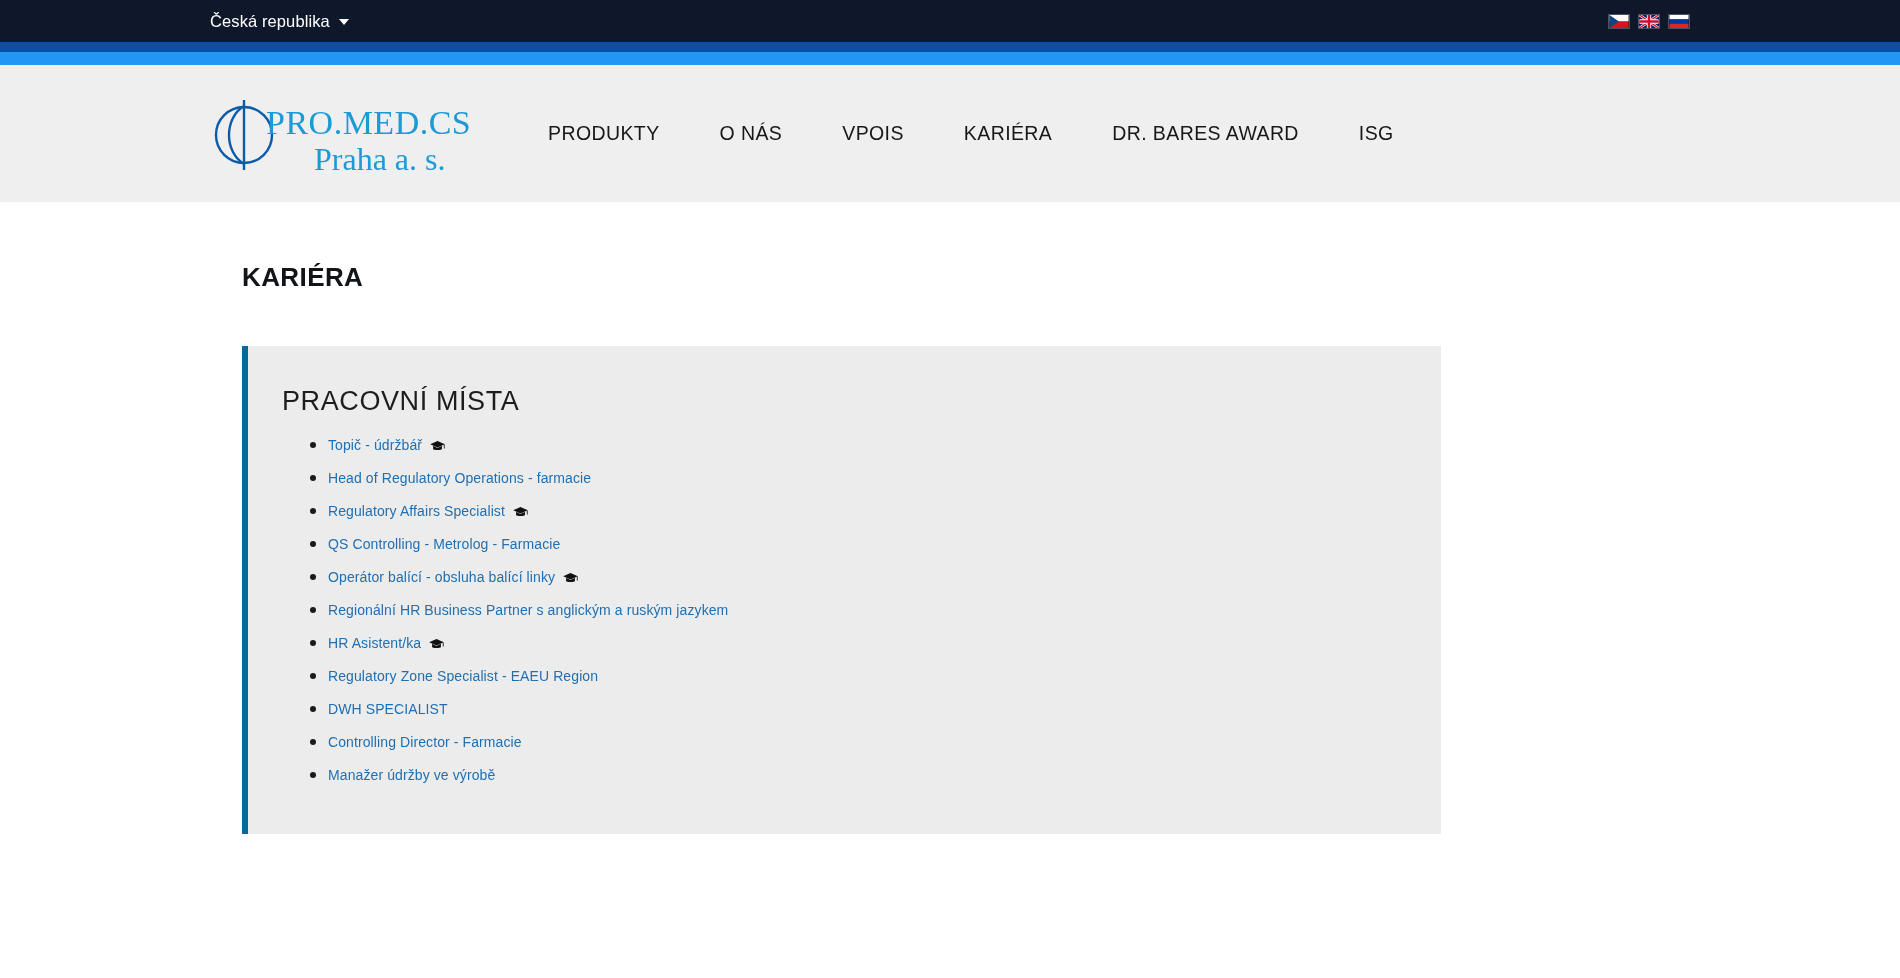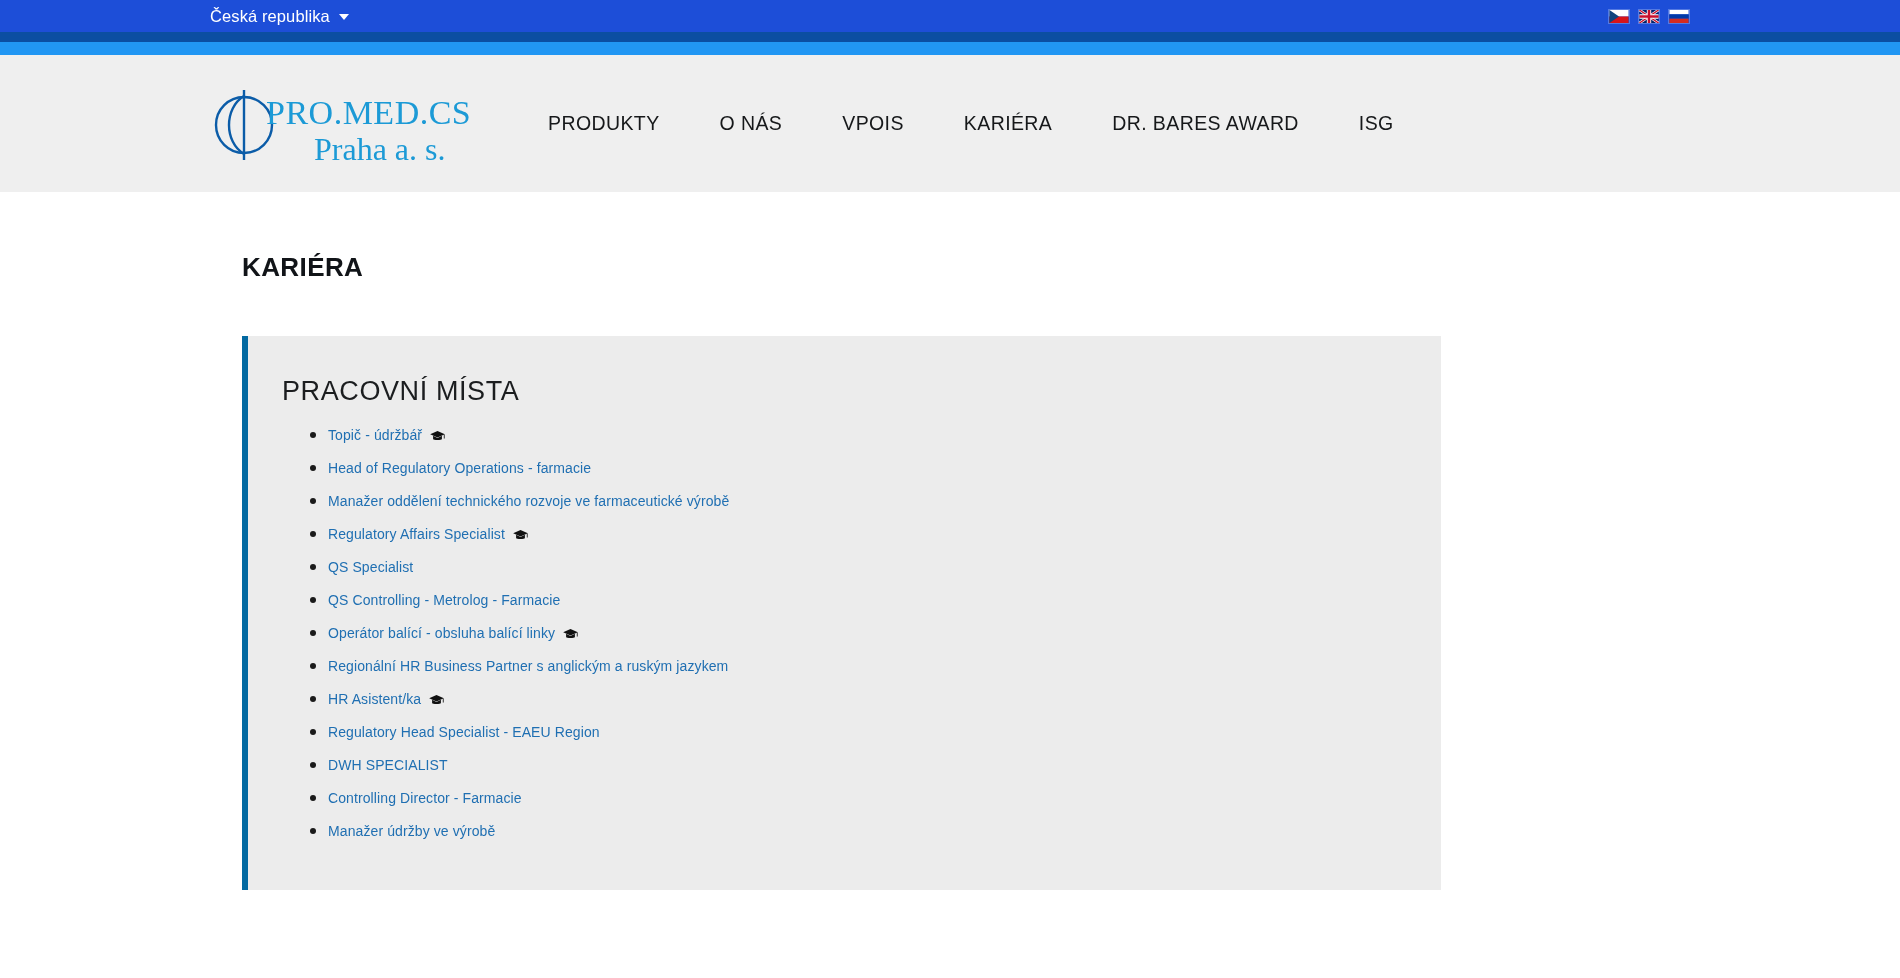--- a/index.html
+++ b/index.html
@@ -9,22 +9,22 @@
     padding: 0;
     width: 1900px;
     height: 978px;
     background: #ffffff;
     font-family: "Liberation Sans", sans-serif;
     overflow: hidden;
   }
 
   
   .topbar {
-    height: 32px;
-    background: #1d4ed8;
+    height: 42px;
+    background: #0f172a;
     display: flex;
     align-items: center;
     position: relative;
   }
   .topbar-inner {
     width: 1520px;
     margin: 0 auto;
     display: flex;
     align-items: center;
     justify-content: space-between;
@@ -228,38 +228,36 @@
 
   <div class="panel">
     <div class="panel-title">PRACOVNÍ MÍSTA</div>
     <ul class="jobs" id="job-list">
         <li><a href="#">Topič - údržbář</a><svg class="cap-icon" width="15" height="11" viewBox="0 0 16 12">
             <path d="M8 0 L16 3.6 L8 7.2 L0 3.6 Z" fill="#111111"></path>
             <path d="M3.2 5.2 L3.2 8.6 C3.2 10.2 12.8 10.2 12.8 8.6 L12.8 5.2 L8 7.6 Z" fill="#111111"></path>
             <path d="M15.4 3.9 L15.4 8.2" stroke="#111111" stroke-width="0.9" fill="none"></path>
           </svg></li>
         <li><a href="#">Head of Regulatory Operations - farmacie</a></li>
-        <li><a href="#">Manažer oddělení technického rozvoje ve farmaceutické výrobě</a></li>
         <li><a href="#">Regulatory Affairs Specialist</a><svg class="cap-icon" width="15" height="11" viewBox="0 0 16 12">
             <path d="M8 0 L16 3.6 L8 7.2 L0 3.6 Z" fill="#111111"></path>
             <path d="M3.2 5.2 L3.2 8.6 C3.2 10.2 12.8 10.2 12.8 8.6 L12.8 5.2 L8 7.6 Z" fill="#111111"></path>
             <path d="M15.4 3.9 L15.4 8.2" stroke="#111111" stroke-width="0.9" fill="none"></path>
           </svg></li>
-        <li><a href="#">QS Specialist</a></li>
         <li><a href="#">QS Controlling - Metrolog - Farmacie</a></li>
         <li><a href="#">Operátor balící - obsluha balící linky</a><svg class="cap-icon" width="15" height="11" viewBox="0 0 16 12">
             <path d="M8 0 L16 3.6 L8 7.2 L0 3.6 Z" fill="#111111"></path>
             <path d="M3.2 5.2 L3.2 8.6 C3.2 10.2 12.8 10.2 12.8 8.6 L12.8 5.2 L8 7.6 Z" fill="#111111"></path>
             <path d="M15.4 3.9 L15.4 8.2" stroke="#111111" stroke-width="0.9" fill="none"></path>
           </svg></li>
         <li><a href="#">Regionální HR Business Partner s anglickým a ruským jazykem</a></li>
         <li><a href="#">HR Asistent/ka</a><svg class="cap-icon" width="15" height="11" viewBox="0 0 16 12">
             <path d="M8 0 L16 3.6 L8 7.2 L0 3.6 Z" fill="#111111"></path>
             <path d="M3.2 5.2 L3.2 8.6 C3.2 10.2 12.8 10.2 12.8 8.6 L12.8 5.2 L8 7.6 Z" fill="#111111"></path>
             <path d="M15.4 3.9 L15.4 8.2" stroke="#111111" stroke-width="0.9" fill="none"></path>
           </svg></li>
-        <li><a href="#">Regulatory Head Specialist - EAEU Region</a></li>
+        <li><a href="#">Regulatory Zone Specialist - EAEU Region</a></li>
         <li><a href="#">DWH SPECIALIST</a></li>
         <li><a href="#">Controlling Director - Farmacie</a></li>
         <li><a href="#">Manažer údržby ve výrobě</a></li>
       </ul>
   </div>
 </div>
 
 </body></html>

